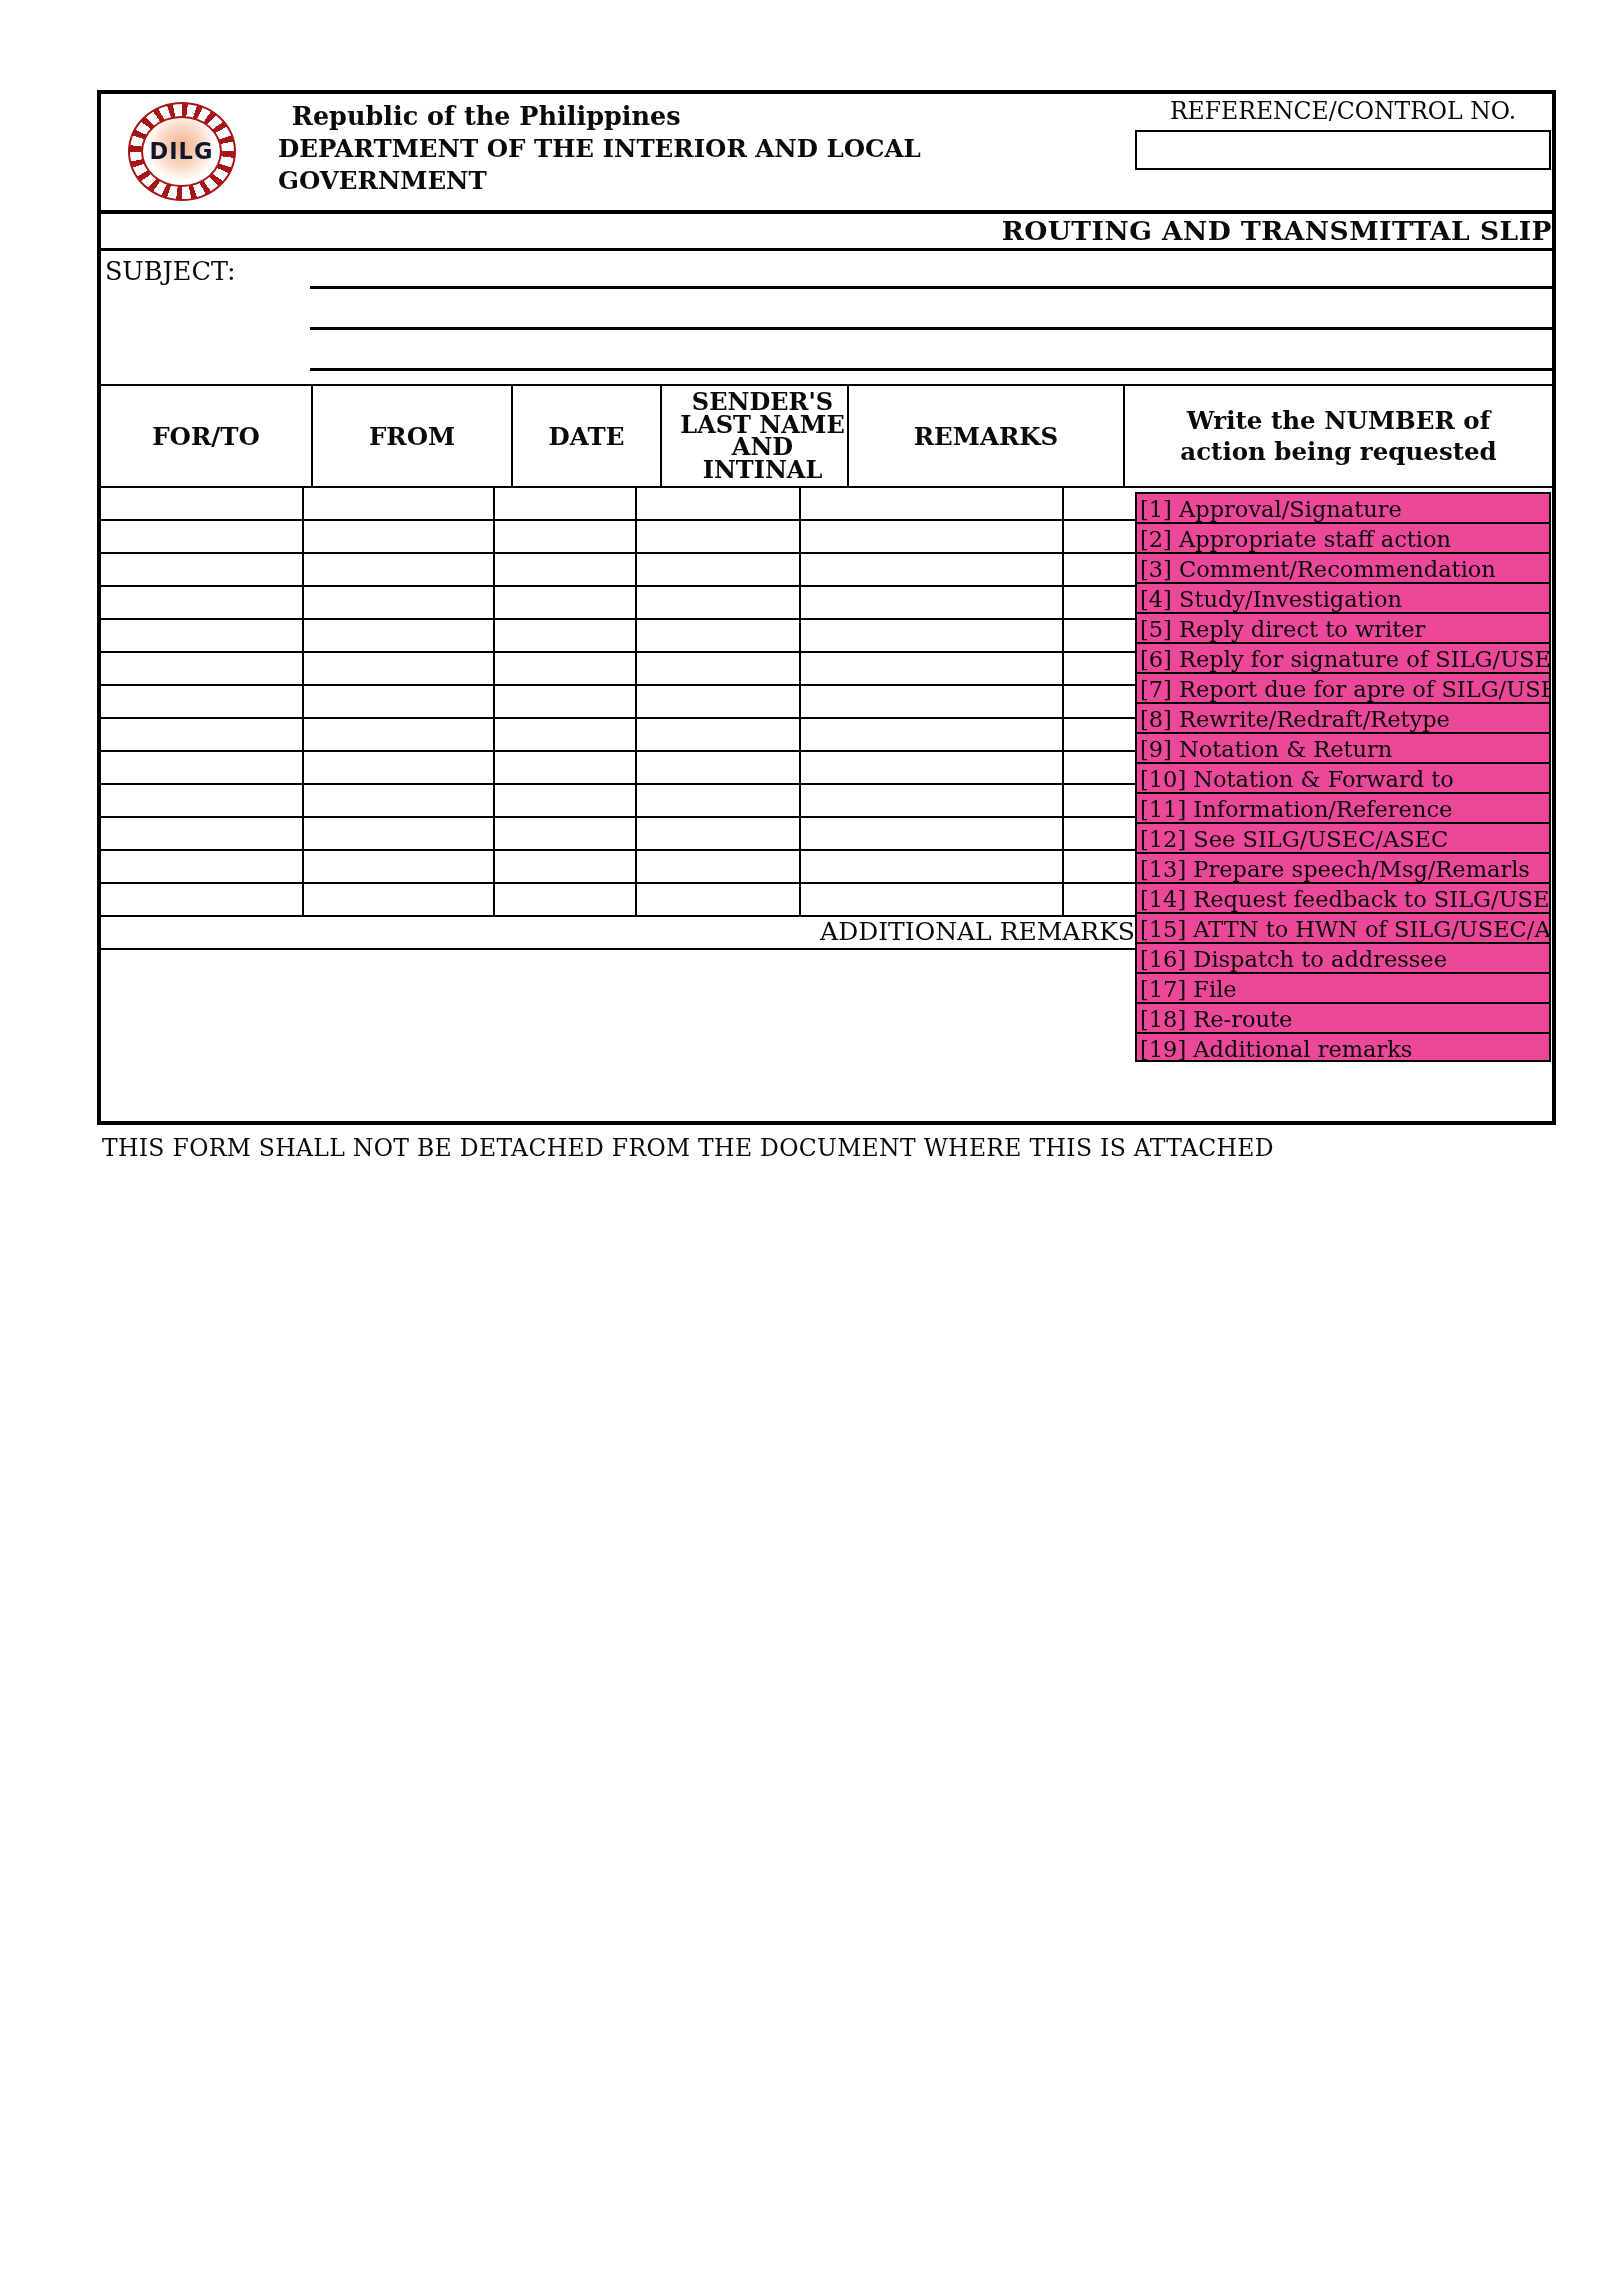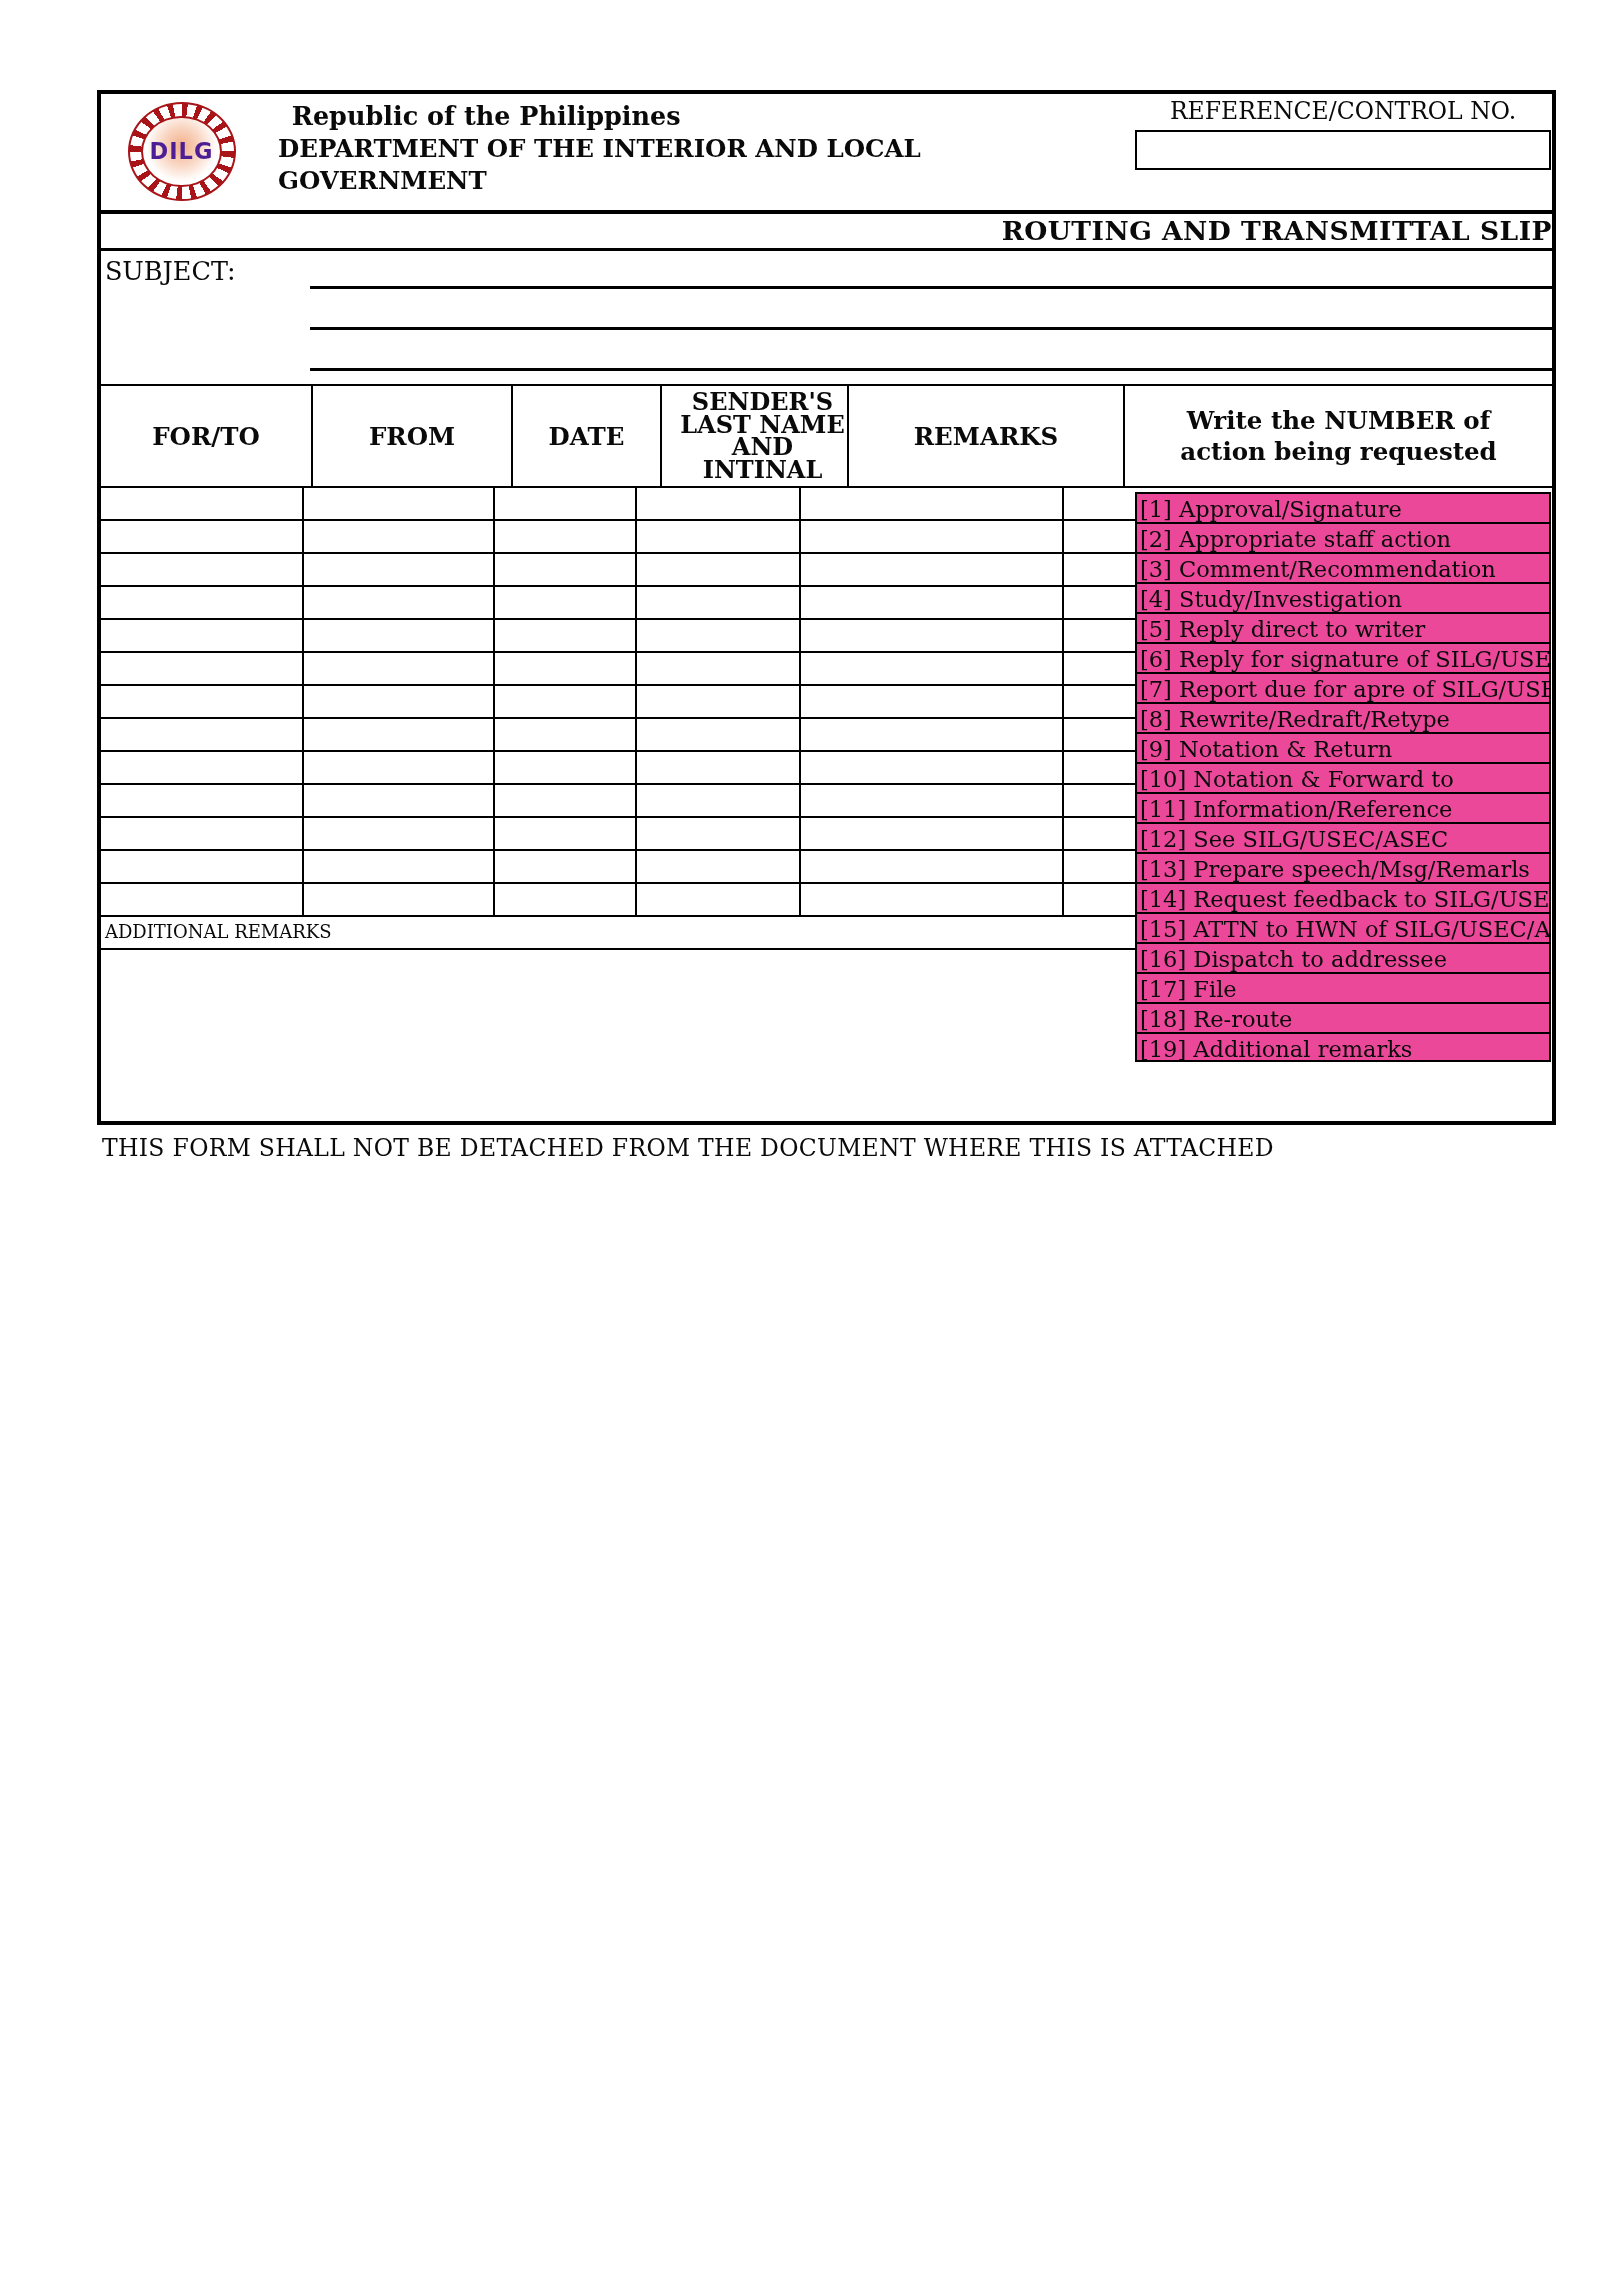--- a/index.html
+++ b/index.html
@@ -10,21 +10,21 @@
 
   
   .band-header{position:relative;height:116px;border-bottom:4.9px solid #000;}
   .seal{position:absolute;left:26.5px;top:7.8px;width:108px;height:99px;border-radius:50%;
         background:repeating-conic-gradient(#a81418 0deg 7deg,#ffffff 7deg 18deg);
         border:2.9px solid #a81418;box-sizing:border-box;}
   .seal-inner{position:absolute;inset:11.8px;border-radius:50%;background:#fff;border:2px solid #a81418;
         display:flex;align-items:center;justify-content:center;overflow:hidden;}
   .seal-blob{position:absolute;inset:0;
         background:radial-gradient(ellipse at 50% 42%,rgba(233,110,40,.55) 0%,rgba(233,110,40,.28) 35%,rgba(233,110,40,0) 65%);}
-  .seal-text{position:relative;font-weight:bold;font-size:22.5px;letter-spacing:1px;color:#4c1d95;
+  .seal-text{position:relative;font-weight:bold;font-size:22.5px;letter-spacing:1px;color:#0f172a;
         font-family:"DejaVu Sans","Liberation Sans",sans-serif;}
   .hq{position:absolute;left:177px;top:5.9px;width:843px;}
   .hq .republic{font-weight:bold;font-size:25.5px;line-height:33px;margin-left:13.7px;}
   .hq .department{font-weight:bold;font-size:24.5px;line-height:32px;}
   .ref-label{position:absolute;left:1034px;top:3.9px;width:416px;text-align:center;font-size:23.5px;line-height:27.4px;}
   .ref-box{position:absolute;left:1034px;top:36px;width:416px;height:40px;border:2.9px solid #000;box-sizing:border-box;background:#fff;}
 
   
   .band-title{height:34px;border-bottom:3.9px solid #000;text-align:right;
         font-size:26.5px;font-weight:bold;line-height:34px;letter-spacing:0.5px;}
@@ -39,21 +39,21 @@
   .thead{display:flex;height:100px;border-bottom:2.9px solid #000;box-sizing:content-box;}
   .hcell{box-sizing:border-box;border-right:2.9px solid #000;display:flex;align-items:center;justify-content:center;
         text-align:center;font-weight:bold;font-size:24.5px;}
   .hcell.small{font-size:24px;line-height:22.5px;flex-direction:column;margin-left:16px;}
   .hcell.action-hd{flex:1;border-right:none;font-size:24.5px;line-height:31px;padding:0 33px;}
   .c1{width:212px}.c2{width:200px}.c3{width:149px}.c4{width:171px}.c5{width:276px}.c6{width:74px;border-right:none;}
   .trow{display:flex;height:33px;box-sizing:border-box;border-bottom:2px solid #000;width:1034px;}
   .tcell{box-sizing:border-box;border-right:2px solid #000;height:100%;}
   .tcell.c6{border-right:none;}
   .remarks-label-row{width:1034px;height:33px;box-sizing:border-box;border-bottom:2.9px solid #000;
-        font-size:18px;line-height:29px;padding-left:3.9px;}
+        font-size:25px;line-height:29px;padding-left:3.9px;text-align:right;}
   .remarks-box{width:1034px;height:163px;box-sizing:border-box;}
 
   
   .action-list{position:absolute;left:1034px;top:398px;width:416px;}
   .action-item{box-sizing:border-box;height:30px;border:2px solid #000;border-bottom:none;background:#ec4899;
         font-size:22.5px;line-height:30px;padding-left:3px;white-space:nowrap;overflow:hidden;}
   .action-item:last-child{border-bottom:2px solid #000;}
 
   .footer-note{position:absolute;left:102px;top:1134px;font-size:23.5px;letter-spacing:0.3px;}
 </style>

